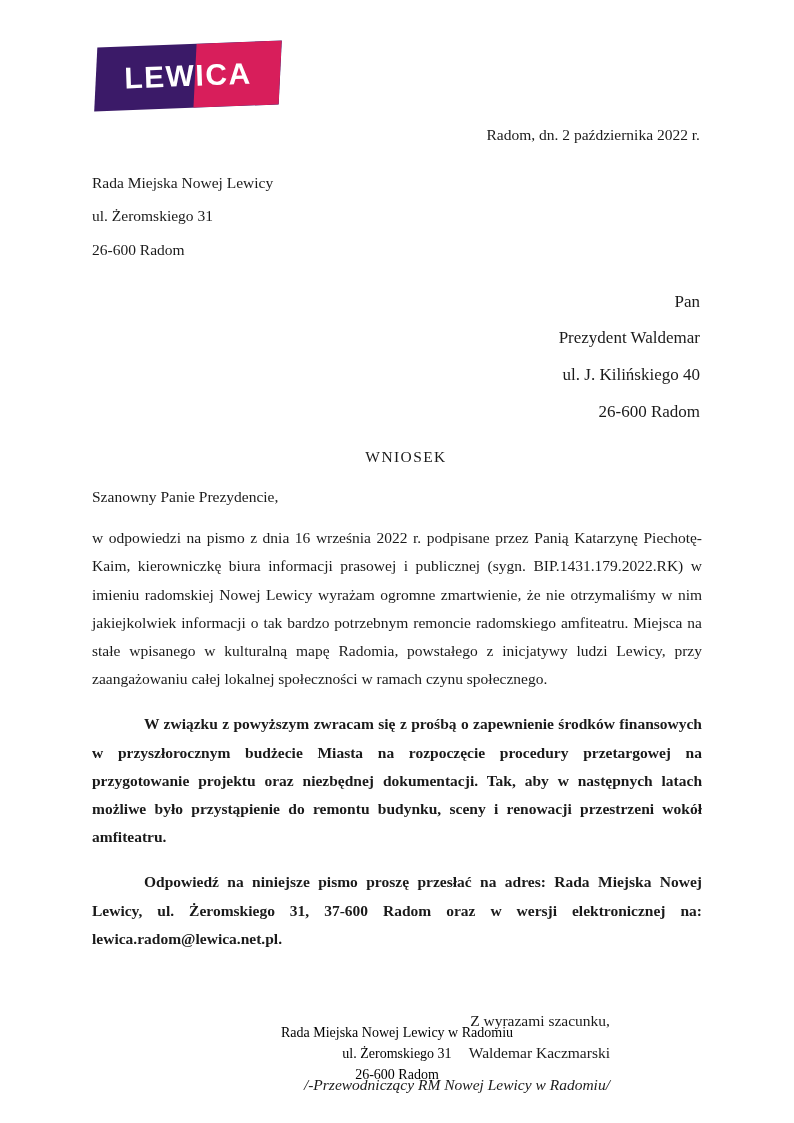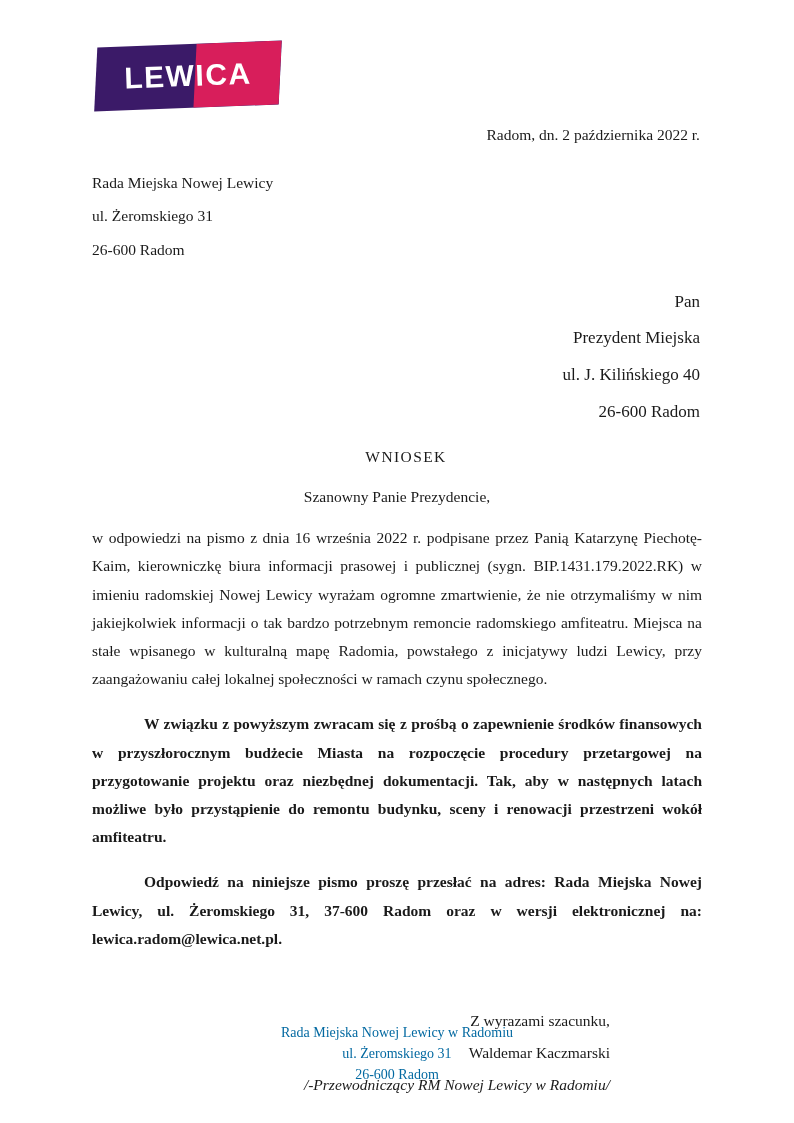--- a/index.html
+++ b/index.html
@@ -81,21 +81,20 @@
     text-align: center;
     font-size: 15.5px;
     letter-spacing: 1.4px;
     margin: 12px 0 22px 0;
     padding-left: 18px;
   }
 
   .salutation {
     font-size: 15.5px;
     margin-bottom: 18px;
-    text-align: center;
   }
 
   p.body-par {
     font-size: 15.5px;
     line-height: 1.82;
     text-align: justify;
     margin: 0 0 17px 0;
   }
   p.indent {
     text-indent: 52px;
@@ -116,21 +115,21 @@
   
   .footer {
     position: absolute;
     left: 0;
     right: 0;
     bottom: 38px;
     text-align: center;
     font-size: 14px;
     line-height: 1.5;
     font-family: "Liberation Serif", serif;
-    color: #0369a1;
+    color: #000000;
   }
 </style>
 </head>
 <body>
 
 <div class="page">
 
   <div class="logo-wrap">
     <div class="logo-shape">
       <div class="half-right"></div>
@@ -141,21 +140,21 @@
   <div class="date-line">Radom, dn. 2 października 2022 r.</div>
 
   <div class="sender-block">
     <div>Rada Miejska Nowej Lewicy</div>
     <div>ul. Żeromskiego 31</div>
     <div>26-600 Radom</div>
   </div>
 
   <div class="recipient-block">
     <div>Pan</div>
-    <div>Prezydent Miejska</div>
+    <div>Prezydent Waldemar</div>
     <div>ul. J. Kilińskiego 40</div>
     <div>26-600 Radom</div>
   </div>
 
   <div class="title">WNIOSEK</div>
 
   <div class="salutation">Szanowny Panie Prezydencie,</div>
 
   <p class="body-par">w odpowiedzi na pismo z dnia 16 września 2022 r. podpisane przez Panią Katarzynę Piechotę-Kaim, kierowniczkę biura informacji prasowej i publicznej (sygn. BIP.1431.179.2022.RK) w imieniu radomskiej Nowej Lewicy wyrażam ogromne zmartwienie, że nie otrzymaliśmy w nim jakiejkolwiek informacji o tak bardzo potrzebnym remoncie radomskiego amfiteatru. Miejsca na stałe wpisanego w kulturalną mapę Radomia, powstałego z inicjatywy ludzi Lewicy, przy zaangażowaniu całej lokalnej społeczności w ramach czynu społecznego.</p>
   <p class="body-par indent">W związku z powyższym zwracam się z prośbą o zapewnienie środków finansowych w przyszłorocznym budżecie Miasta na rozpoczęcie procedury przetargowej na przygotowanie projektu oraz niezbędnej dokumentacji. Tak, aby w następnych latach możliwe było przystąpienie do remontu budynku, sceny i renowacji przestrzeni wokół amfiteatru.</p>

